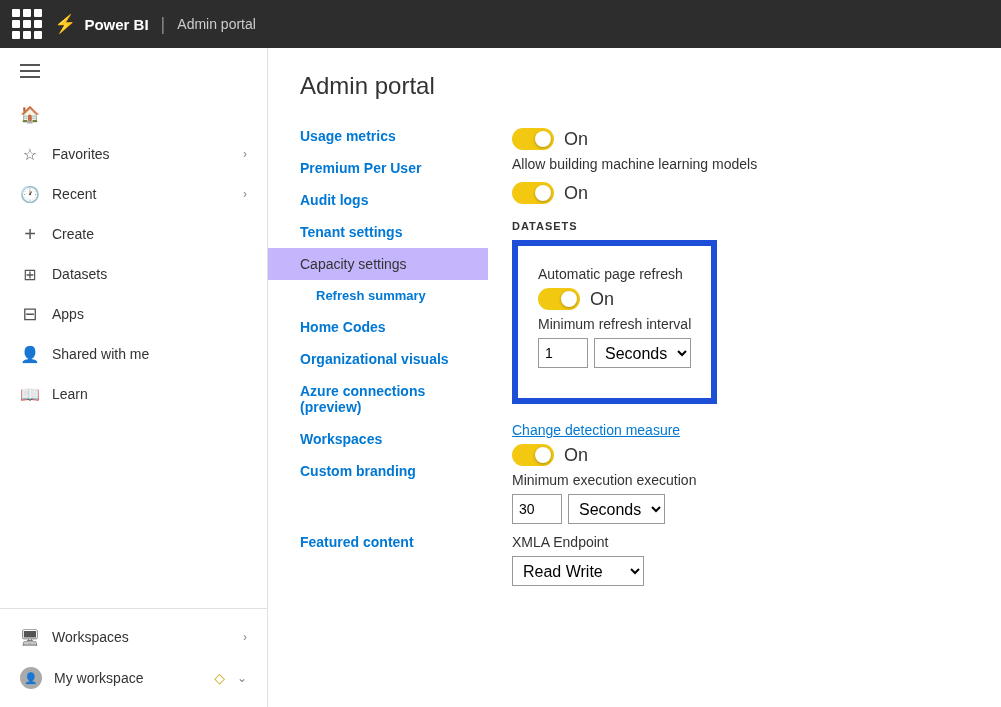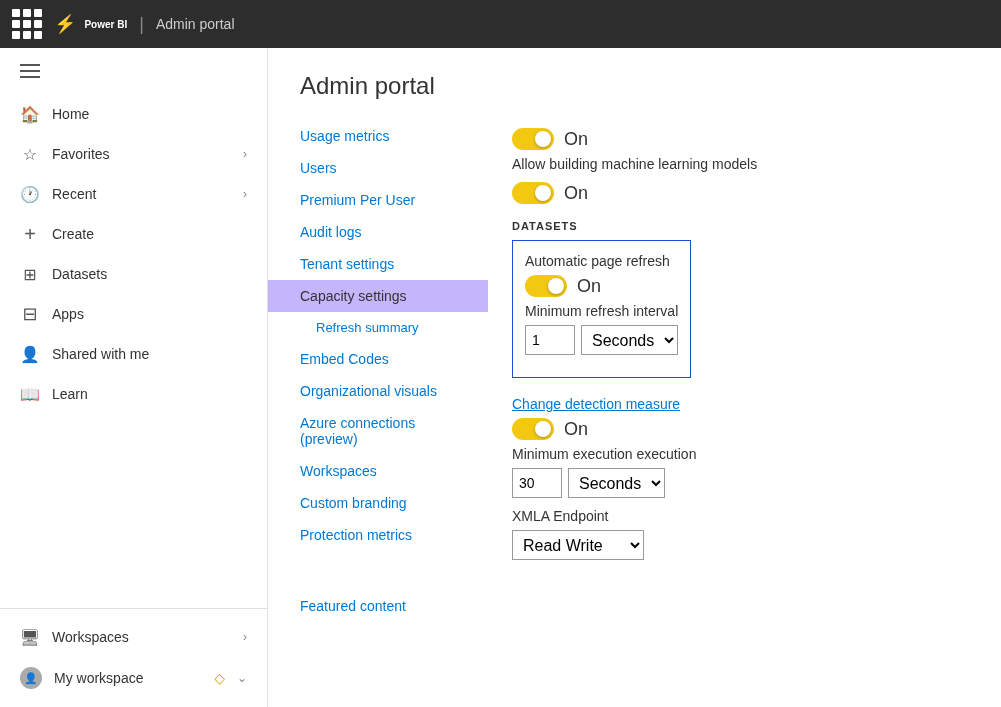--- a/index.html
+++ b/index.html
@@ -30,21 +30,21 @@
       display: block;
     }
     .top-nav-brand {
       display: flex;
       align-items: center;
       gap: 8px;
     }
     .top-nav-brand .brand-name {
       color: #fff;
       font-weight: 700;
-      font-size: 10px;
+      font-size: 15px;
     }
     .top-nav-separator {
       color: #888;
       font-size: 18px;
       font-weight: 300;
     }
     .top-nav-title {
       color: #ccc;
       font-size: 14px;
     }
@@ -162,20 +162,21 @@
       padding: 8px 0;
       overflow-y: auto;
     }
     .secondary-nav-item {
       display: block;
       padding: 8px 32px;
       color: #0078d4;
       cursor: pointer;
       font-size: 14px;
       text-decoration: none;
+      font-weight: bold;
     }
     .secondary-nav-item.active {
       background: #c4b5fd;
       color: #333;
       font-weight: 400;
     }
     .secondary-nav-item.sub {
       padding-left: 48px;
       font-size: 13px;
     }
@@ -224,22 +225,22 @@
     .section-label {
       font-size: 11px;
       font-weight: 700;
       letter-spacing: 1px;
       color: #333;
       margin: 16px 0 8px;
       text-transform: uppercase;
     }
 
     .highlight-box {
-      border: 1px solid #1d4ed8;
-      padding: 12px;
+      border: 6px solid #1d4ed8;
+      padding: 20px;
       display: inline-block;
       margin-bottom: 8px;
     }
 
     .setting-label {
       font-size: 14px;
       color: #333;
       margin-bottom: 6px;
     }
     .setting-label.link-style {
@@ -299,21 +300,20 @@
     <div class="sidebar-top">
       <div class="hamburger">
         <span></span>
           <span></span>
           <span></span>
       </div>
     </div>
     <div class="sidebar-nav">
       <div class="nav-item">
         <span class="nav-icon">🏠</span>
-        <span class="nav-label">Home</span>
       </div>
       <div class="nav-item">
         <span class="nav-icon">☆</span>
         <span class="nav-label">Favorites</span>
         <span class="nav-chevron">›</span>
       </div>
       <div class="nav-item">
         <span class="nav-icon">🕐</span>
         <span class="nav-label">Recent</span>
         <span class="nav-chevron">›</span>
@@ -356,32 +356,30 @@
 
   <div class="content-area">
     <div class="page-header">
       <h1 class="page-title">Admin portal</h1>
     </div>
 
     <div class="content-split">
 
       <div class="secondary-nav">
         <a class="secondary-nav-item">Usage metrics</a>
-        <a class="secondary-nav-item">Users</a>
         <a class="secondary-nav-item">Premium Per User</a>
         <a class="secondary-nav-item">Audit logs</a>
         <a class="secondary-nav-item">Tenant settings</a>
         <a class="secondary-nav-item active">Capacity settings</a>
         <a class="secondary-nav-item sub">Refresh summary</a>
-        <a class="secondary-nav-item">Embed Codes</a>
+        <a class="secondary-nav-item">Home Codes</a>
         <a class="secondary-nav-item">Organizational visuals</a>
         <a class="secondary-nav-item">Azure connections (preview)</a>
         <a class="secondary-nav-item">Workspaces</a>
         <a class="secondary-nav-item">Custom branding</a>
-        <a class="secondary-nav-item" style="color:#0078d4;">Protection metrics</a>
         <a class="secondary-nav-item" style="color:#0078d4;margin-top:39px;">Featured content</a>
       </div>
 
       <div class="settings-panel">
 
         
         <div class="toggle-row">
           <div class="toggle">
             <div class="toggle-track">
               <div class="toggle-thumb"></div>

